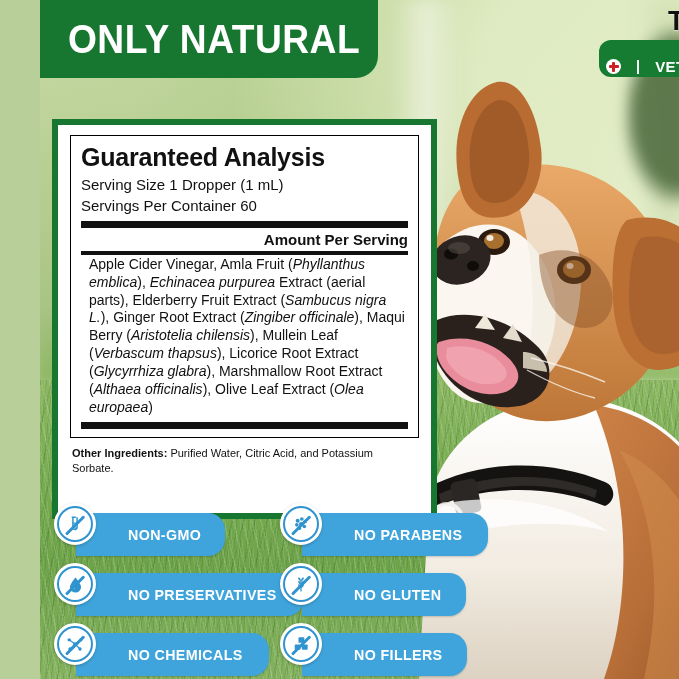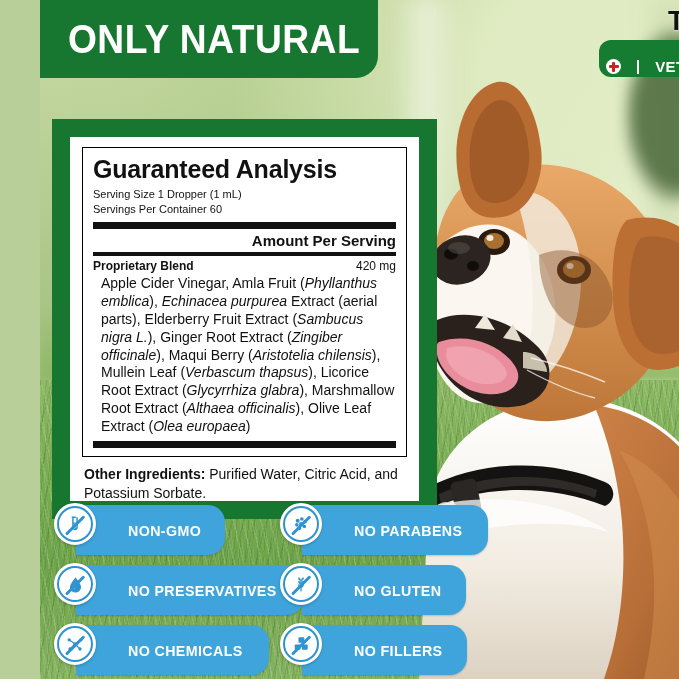--- a/index.html
+++ b/index.html
@@ -111,65 +111,65 @@
     content:"";position:absolute;background:#cf2026;border-radius:1px;
   }
   .vets-cross::before{left:6px;top:2.5px;width:3px;height:10px;}
   .vets-cross::after{left:2.5px;top:6px;width:10px;height:3px;}
   .vets-bar{width:2px;height:14px;background:#fff;opacity:.95;}
   .vets-label{color:#fff;font-size:15px;font-weight:700;letter-spacing:.4px;line-height:1;}
 
   
   .facts-wrap{
     position:absolute;left:12px;top:119px;width:385px;height:400px;
-    background:#17762f;padding:18px;box-sizing:border-box;
+    background:#17762f;padding:6px;box-sizing:border-box;
   }
   .facts-white{
     background:#ffffff;width:100%;height:100%;box-sizing:border-box;
     padding:10px 12px 8px 12px;position:relative;
   }
   .facts-box{
     border:1.5px solid #000;box-sizing:border-box;
     padding:8px 10px 8px 10px;
   }
   .facts-title{
     font-size:25px;font-weight:700;color:#111;line-height:1.05;margin:0 0 5px 0;
     letter-spacing:-.2px;
   }
-  .facts-line{font-size:11px;color:#111;line-height:1.35;}
+  .facts-line{font-size:15px;color:#111;line-height:1.35;}
   .rule-thick{height:7px;background:#111;margin:5px 0 0 0;}
   .rule-med{height:3.5px;background:#111;margin:0;}
   .aps{
     text-align:right;font-size:15px;font-weight:700;color:#111;
     padding:2px 0 2px 0;line-height:1.3;
   }
   .blend-row{
     display:flex;justify-content:space-between;align-items:baseline;
     font-size:12px;color:#111;padding:3px 0 1px 0;
   }
   .blend-name{font-weight:700;}
   .blend-amt{font-weight:400;}
   .ingredients{
     font-size:14px;color:#111;line-height:1.28;padding:1px 0 3px 8px;
     text-align:left;
   }
   .ingredients i{font-style:italic;}
   .rule-bottom{height:7px;background:#111;margin-top:2px;}
   .other-ing{
-    font-size:14px;color:#111;line-height:1.35;padding:8px 2px 0 2px;
+    font-size:11px;color:#111;line-height:1.35;padding:8px 2px 0 2px;
   }
   .other-ing b{font-weight:700;}
 
   
   .badges{position:absolute;left:0;top:497px;width:679px;height:182px;}
   .badge{
     position:absolute;display:flex;align-items:center;height:38px;
   }
   .pill{
-    position:absolute;left:22px;top:2px;height:50px;
+    position:absolute;left:22px;top:10px;height:43px;
     background:#3ea4db;border-radius:0 17px 17px 0;
     display:flex;align-items:center;
     padding-left:52px;padding-right:20px;
     box-shadow:0 1px 2px rgba(0,0,0,.18);
   }
   .pill-text{
     color:#ffffff;font-size:15px;font-weight:700;letter-spacing:.4px;
     white-space:nowrap;line-height:1;transform:scaleX(.95);transform-origin:left center;
   }
   .bicon{
@@ -303,24 +303,20 @@
 
   <div class="facts-wrap">
     <div class="facts-white">
       <div class="facts-box">
         <div class="facts-title">Guaranteed Analysis</div>
         <div class="facts-line">Serving Size 1 Dropper (1 mL)</div>
         <div class="facts-line">Servings Per Container 60</div>
         <div class="rule-thick"></div>
         <div class="aps">Amount Per Serving</div>
         <div class="rule-med"></div>
-        <div class="blend-row">
-          <span class="blend-name">Proprietary Blend</span>
-          <span class="blend-amt">420 mg</span>
-        </div>
         <div class="ingredients">Apple Cider Vinegar, Amla Fruit (<i>Phyllanthus emblica</i>), <i>Echinacea purpurea</i> Extract (aerial parts), Elderberry Fruit Extract (<i>Sambucus nigra L.</i>), Ginger Root Extract (<i>Zingiber officinale</i>), Maqui Berry (<i>Aristotelia chilensis</i>), Mullein Leaf (<i>Verbascum thapsus</i>), Licorice Root Extract (<i>Glycyrrhiza glabra</i>), Marshmallow Root Extract (<i>Althaea officinalis</i>), Olive Leaf Extract (<i>Olea europaea</i>)</div>
         <div class="rule-bottom"></div>
       </div>
       <div class="other-ing">
         <b>Other Ingredients:</b>
         <span>Purified Water, Citric Acid, and Potassium Sorbate.</span>
       </div>
     </div>
   </div>
 

